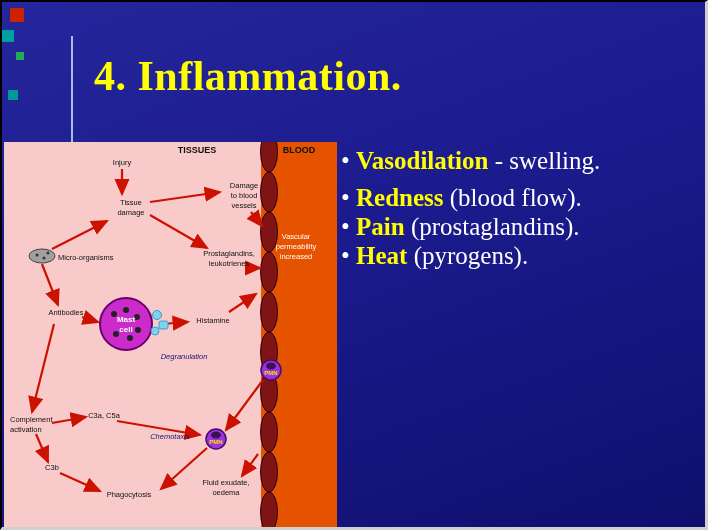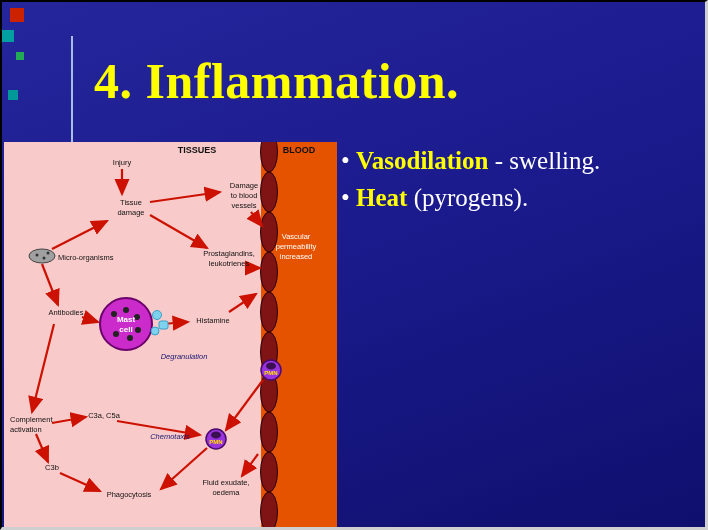--- a/index.html
+++ b/index.html
@@ -6,21 +6,21 @@
   .slide{
     position:relative;width:708px;height:530px;overflow:hidden;box-sizing:border-box;
     background:linear-gradient(160deg,#26269c 0%,#1b1b8e 45%,#0f0f6e 100%);
     border-top:2px solid #000;border-left:2px solid #000;
     border-right:3px solid #cfcfcf;border-bottom:3px solid #cfcfcf;
     font-family:"Liberation Sans",sans-serif;
   }
   .title{
     position:absolute;left:92px;top:50px;
     font-family:"Liberation Serif",serif;font-weight:bold;
-    font-size:50px;color:#ffff00;letter-spacing:0.5px;white-space:nowrap;
+    font-size:42px;color:#ffff00;letter-spacing:0.5px;white-space:nowrap;
   }
   .vline{position:absolute;left:69px;top:34px;width:2px;height:106px;background:#a8bce8;}
   .sq{position:absolute;}
   .sq-red{left:8px;top:6px;width:14px;height:14px;background:#cc2200;}
   .sq-teal1{left:0px;top:28px;width:12px;height:12px;background:#00a0a0;}
   .sq-green{left:14px;top:50px;width:8px;height:8px;background:#22aa55;}
   .sq-teal2{left:6px;top:88px;width:10px;height:10px;background:#009898;}
   .diagram{position:absolute;left:2px;top:140px;width:333px;height:388px;display:block;}
   .content{
     position:absolute;left:339px;top:144px;width:362px;
@@ -155,16 +155,18 @@
     <text x="100" y="276" class="lbl">C3a, C5a</text>
     <text x="166" y="297" class="lbl lbl-italic">Chemotaxis</text>
     <text x="48" y="328" class="lbl">C3b</text>
     <text x="125" y="355" class="lbl">Phagocytosis</text>
     <text x="222" y="343" class="lbl">Fluid exudate,</text>
     <text x="222" y="353" class="lbl">oedema</text>
   </svg>
 
   <div class="content">
     <div class="bullet gap"><span>• </span><span></span><span class="hl">Vasodilation</span><span> - swelling.</span></div>
+    <div class="bullet"><span>• </span><span></span><span class="hl">Redness</span><span> (blood flow).</span></div>
+    <div class="bullet"><span>• </span><span></span><span class="hl">Pain</span><span> (prostaglandins).</span></div>
     <div class="bullet"><span>• </span><span></span><span class="hl">Heat</span><span> (pyrogens).</span></div>
   </div>
 
 </div>
 
 </body></html>

